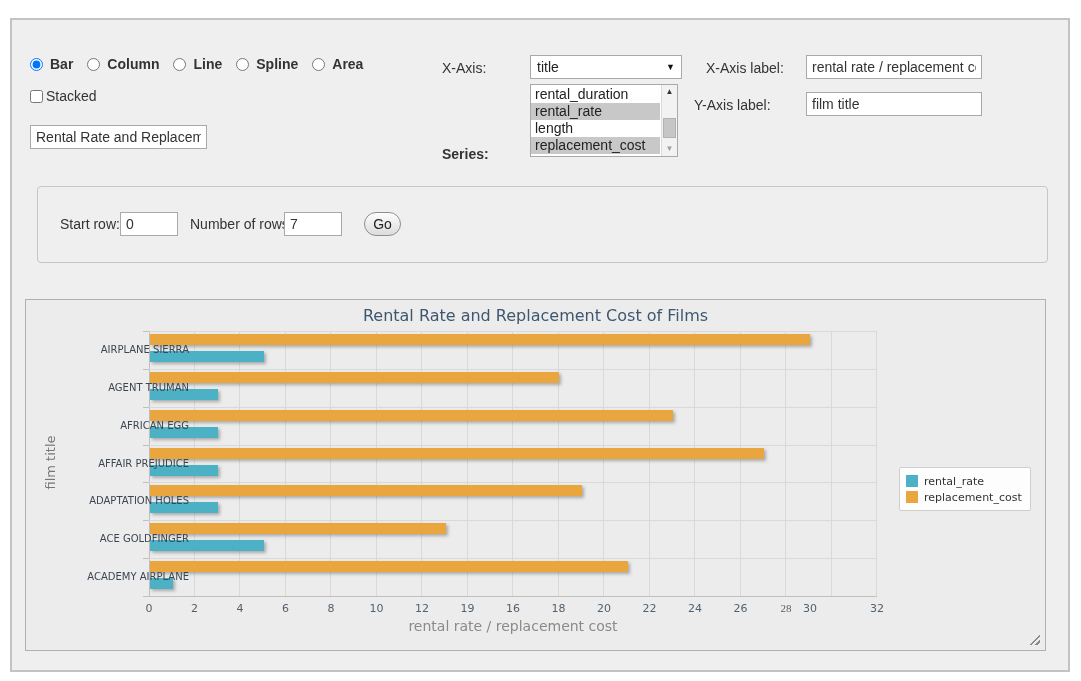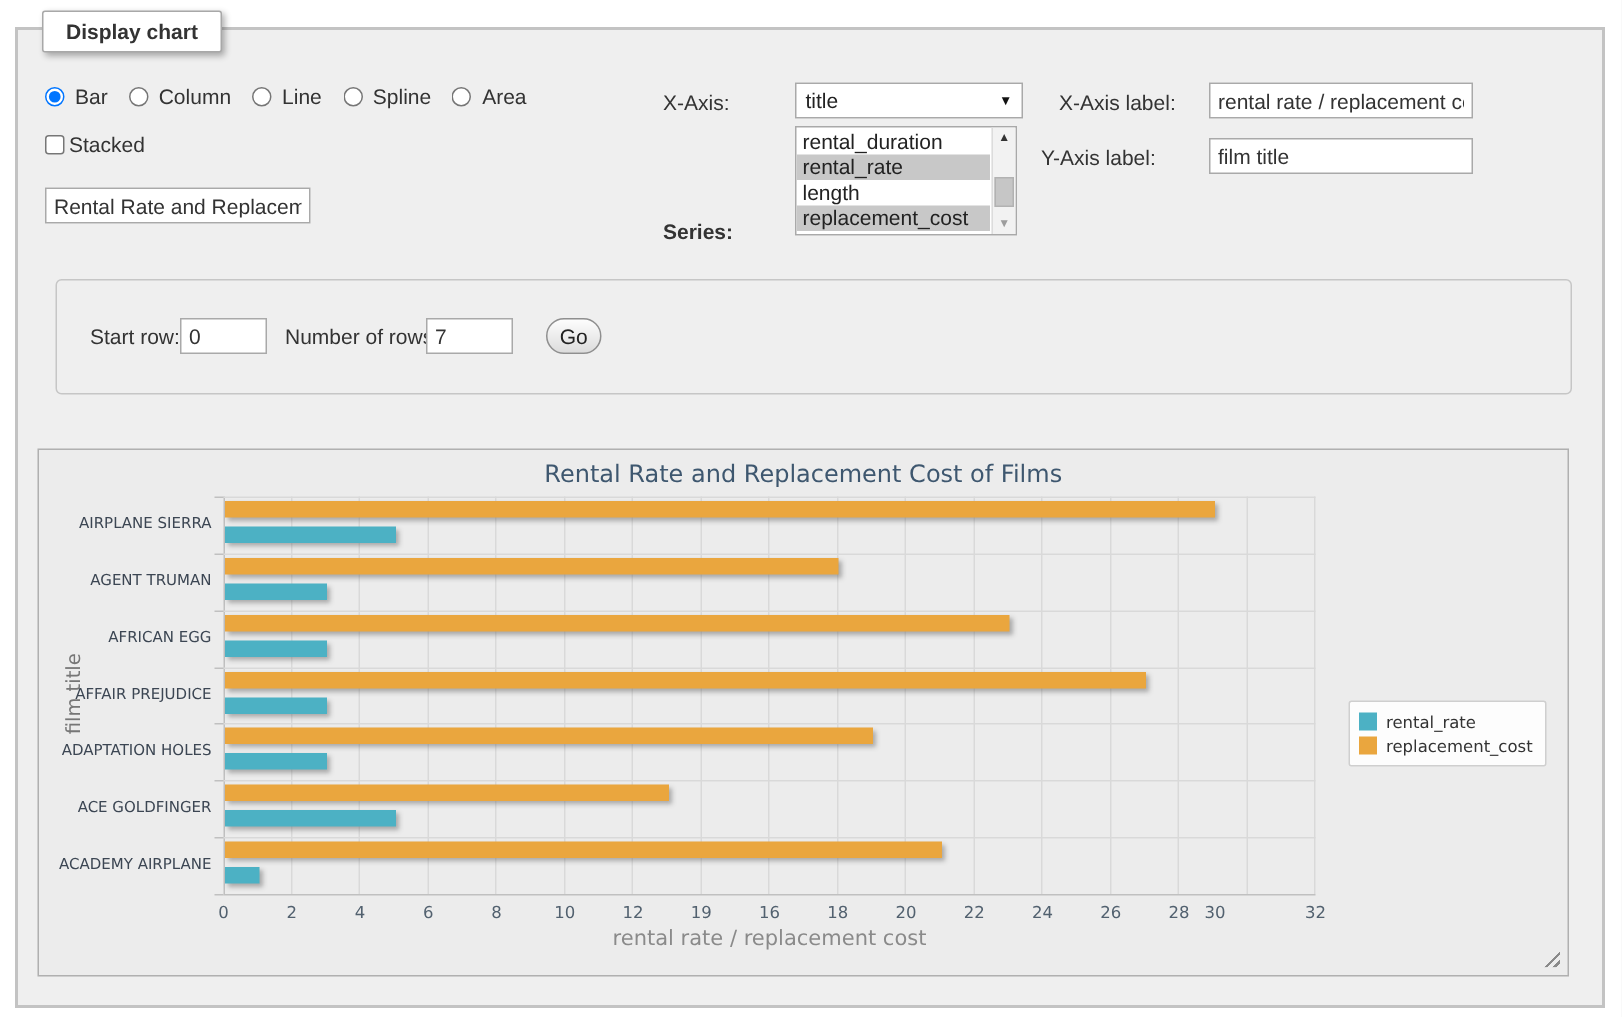--- a/index.html
+++ b/index.html
@@ -12,21 +12,21 @@
   .panel-legend { position: absolute; left: 16px; top: -13px; background: #fff;
            border: 1px solid #a8a8a8; border-radius: 2px; padding: 5px 15px;
            font-size: 14px; font-weight: bold; color: #333;
            box-shadow: 2px 2px 4px rgba(0,0,0,.3); z-index: 5; }
 
   .lbl { position: absolute; font-size: 14px; color: #333; }
   .r { text-align: left; }
 
   .radio-row { position: absolute; left: 18px; top: 36px; font-size: 14px; color: #333;
                display: flex; align-items: center; gap: 4px; }
-  .radio-row label { margin-right: 10px; }
+  .radio-row label { margin-right: 10px; font-weight: bold; }
   input[type=radio], input[type=checkbox] { width: 13px; height: 13px; margin: 0 3px 0 0; vertical-align: -2px; }
   .chk-row { position: absolute; left: 18px; top: 68px; font-size: 14px; color: #333; }
 
   .txt { position: absolute; border: 1px solid #a9a9a9; background: #fff; color: #333;
          font-size: 14px; font-family: "Liberation Sans", sans-serif; padding: 2px 5px; height: 24px; }
 
   .selectbox { position: absolute; left: 518px; top: 35px; width: 152px; height: 24px;
          background: #fff; border: 1px solid #a9a9a9; font-size: 14px; color: #222;
          display: flex; align-items: center; padding: 0 6px; cursor: default; }
   .selectbox .sel-text { flex: 1; }
@@ -59,41 +59,40 @@
   .chart-title { position: absolute; top: 6px; left: 0; width: 100%; text-align: center;
          font-size: 16px; color: #3e576f; }
   .plot { position: absolute; left: 123px; top: 31px; width: 728px; height: 265px; }
   .vgrid { position: absolute; top: 0; width: 1px; height: 100%; background: #d9d9d9; }
   .hgrid { position: absolute; left: 0; width: 100%; height: 1px; background: #d9d9d9; }
   .axis-y { position: absolute; left: 0; top: 0; width: 1px; height: 100%; background: #c0c0c0; }
   .axis-x { position: absolute; left: 0; bottom: -1px; width: 100%; height: 1px; background: #c0c0c0; }
   .cat-tick { position: absolute; left: -6px; width: 6px; height: 1px; background: #c0c0c0; }
   .bar { position: absolute; height: 11px; box-shadow: 2px 2px 3px rgba(90,90,90,.45); }
   .cat-label { position: absolute; width: 112px; text-align: right; font-size: 10px;
-         color: #3c4653; line-height: 12px; }
+         color: #3c4653; line-height: 12px; margin-left: 48px; }
   .xtick { position: absolute; font-size: 11px; color: #52616f; width: 40px; text-align: center; }
   .xaxis-title { position: absolute; left: 123px; width: 728px; text-align: center; top: 318px;
          font-size: 14px; color: #8a8a8a; }
   .yaxis-title { position: absolute; left: -36px; top: 155px; width: 120px; text-align: center;
          font-size: 13px; color: #767676; transform: rotate(-90deg); transform-origin: center; }
   .chart-legend { position: absolute; left: 873px; top: 167px; background: #fdfdfd;
          border: 1px solid #cfcfcf; border-radius: 2px; padding: 5px 8px 5px 6px; }
   .legend-row { display: flex; align-items: center; gap: 6px; height: 16px; }
   .legend-swatch { width: 12px; height: 12px; display: inline-block; }
   .legend-text { font-size: 11px; color: #333; white-space: nowrap; }
   .resize-handle { position: absolute; right: 5px; bottom: 5px; width: 11px; height: 11px;
          background: repeating-linear-gradient(135deg, #8a8a8a 0 1.5px, transparent 1.5px 4px);
          clip-path: polygon(100% 0, 100% 100%, 0 100%); cursor: nwse-resize; }
 </style>
 </head>
 <body>
 
 <div class="page">
   <div class="panel">
-    <div class="panel-legend">Display chart</div>
 
     <div class="radio-row">
       <input type="radio" name="ctype" checked="" style="">
         <label>Bar</label>
       <input type="radio" name="ctype" style="">
         <label>Column</label>
       <input type="radio" name="ctype" style="">
         <label>Line</label>
       <input type="radio" name="ctype" style="">
         <label>Spline</label>
@@ -202,21 +201,21 @@
           <div class="xtick" style="left: 285px; top: 302px;">8</div>
           <div class="xtick" style="left: 330.5px; top: 302px;">10</div>
           <div class="xtick" style="left: 376px; top: 302px;">12</div>
           <div class="xtick" style="left: 421.5px; top: 302px;">19</div>
           <div class="xtick" style="left: 467px; top: 302px;">16</div>
           <div class="xtick" style="left: 512.5px; top: 302px;">18</div>
           <div class="xtick" style="left: 558px; top: 302px;">20</div>
           <div class="xtick" style="left: 603.5px; top: 302px;">22</div>
           <div class="xtick" style="left: 649px; top: 302px;">24</div>
           <div class="xtick" style="left: 694.5px; top: 302px;">26</div>
-          <div class="xtick" style="left: 740px; top: 302px;">28</div>
+          <div class="xtick" style="left: 740px; top: 302px; font-family: Liberation Serif, serif;">28</div>
           <div class="xtick" style="left: 764px; top: 302px; text-align: center;">30</div>
           <div class="xtick" style="left: 831px; top: 302px;">32</div>
           <div class="cat-label" style="left: 3px; top: 43.9286px;">AIRPLANE SIERRA</div>
           <div class="cat-label" style="left: 3px; top: 81.7857px;">AGENT TRUMAN</div>
           <div class="cat-label" style="left: 3px; top: 119.643px;">AFRICAN EGG</div>
           <div class="cat-label" style="left: 3px; top: 157.5px;">AFFAIR PREJUDICE</div>
           <div class="cat-label" style="left: 3px; top: 195.357px;">ADAPTATION HOLES</div>
           <div class="cat-label" style="left: 3px; top: 233.214px;">ACE GOLDFINGER</div>
           <div class="cat-label" style="left: 3px; top: 271.071px;">ACADEMY AIRPLANE</div>
         </div>

